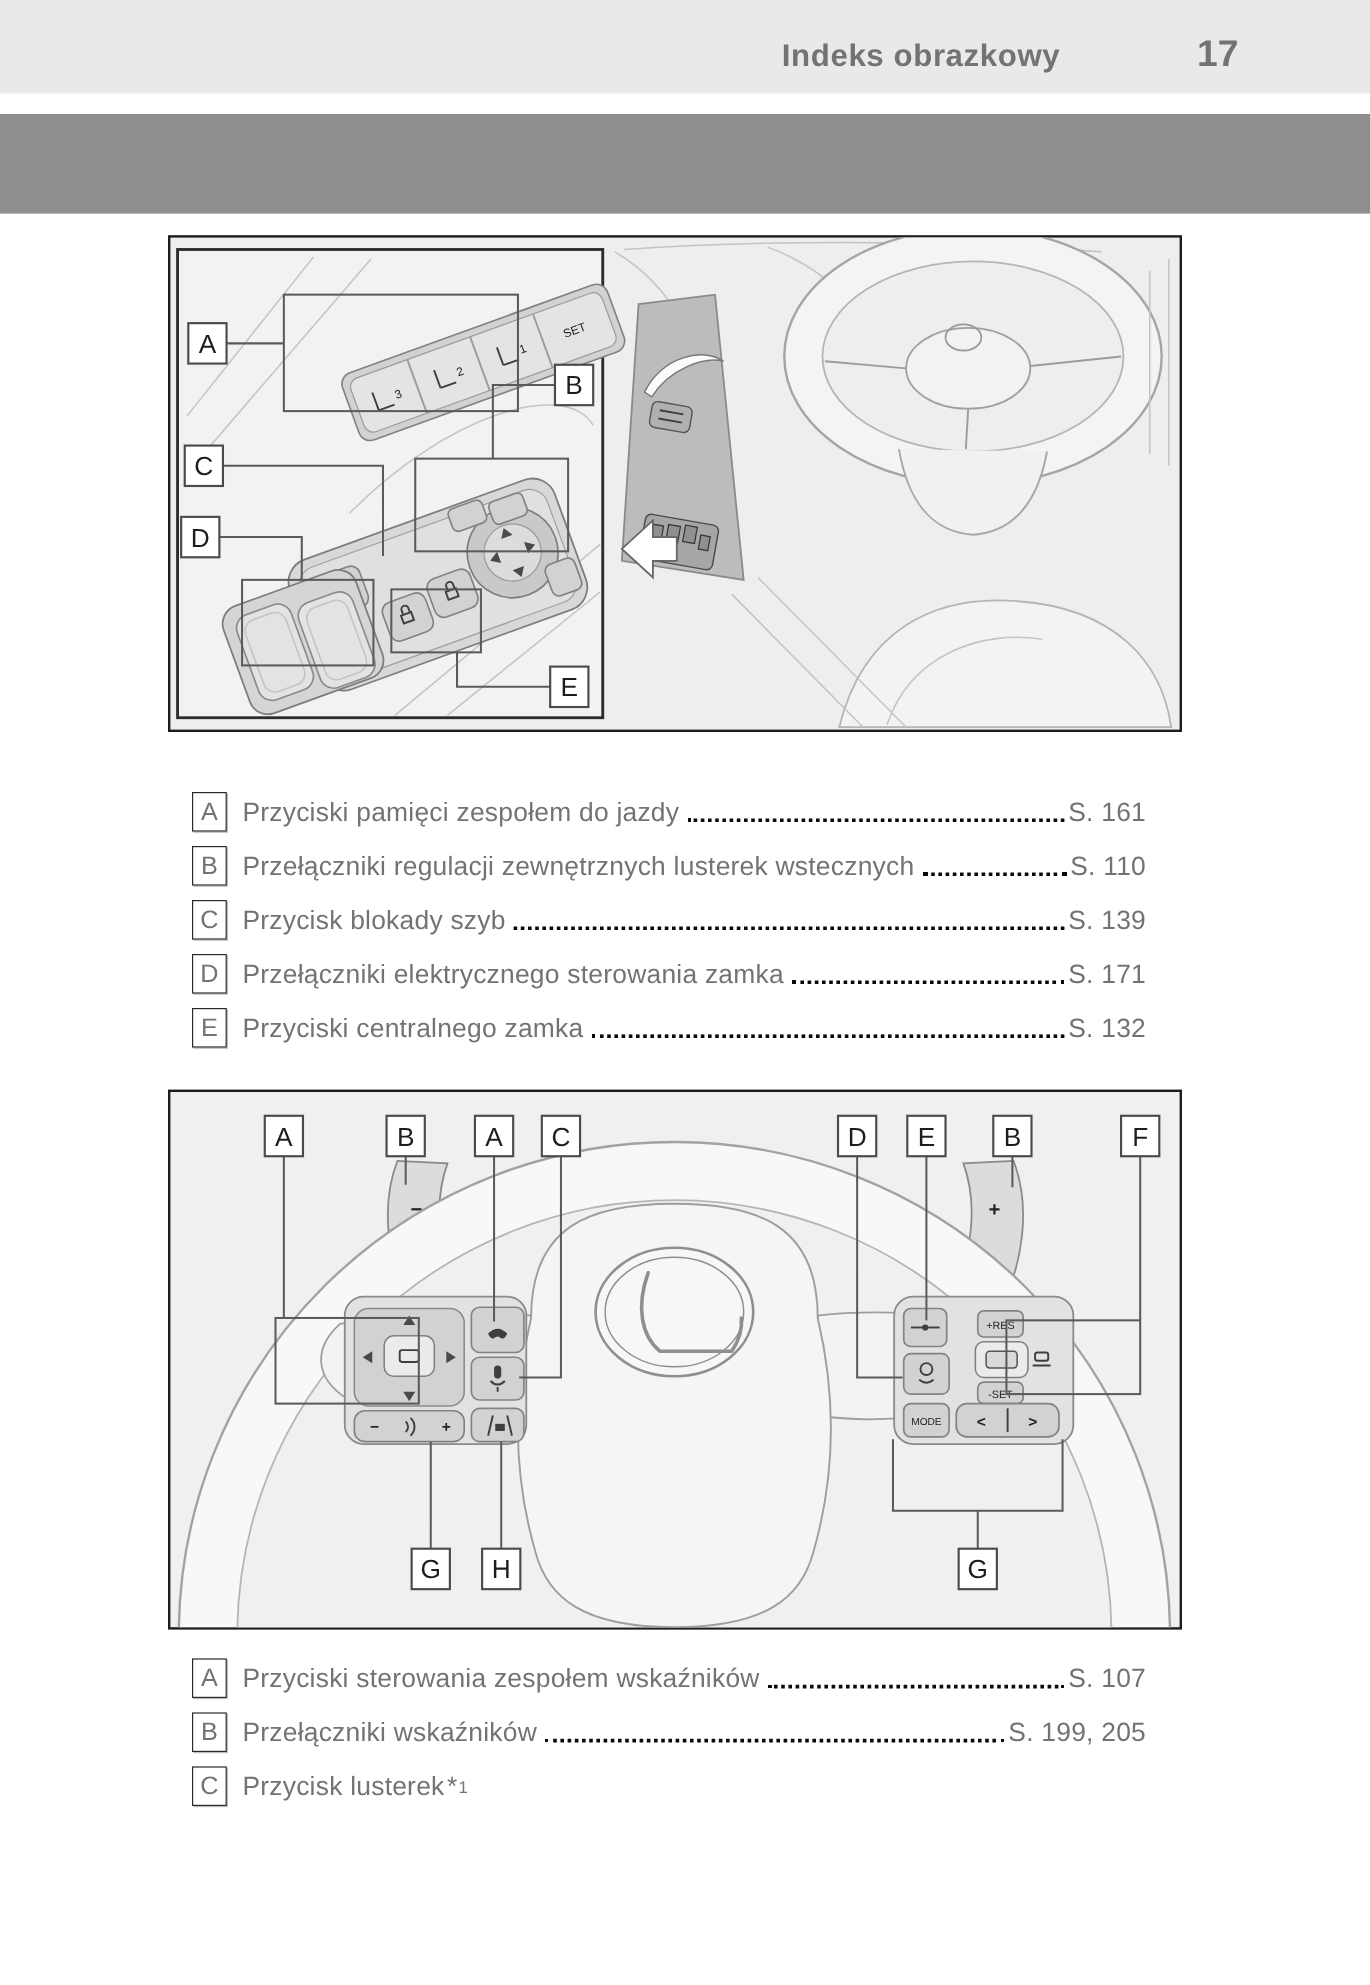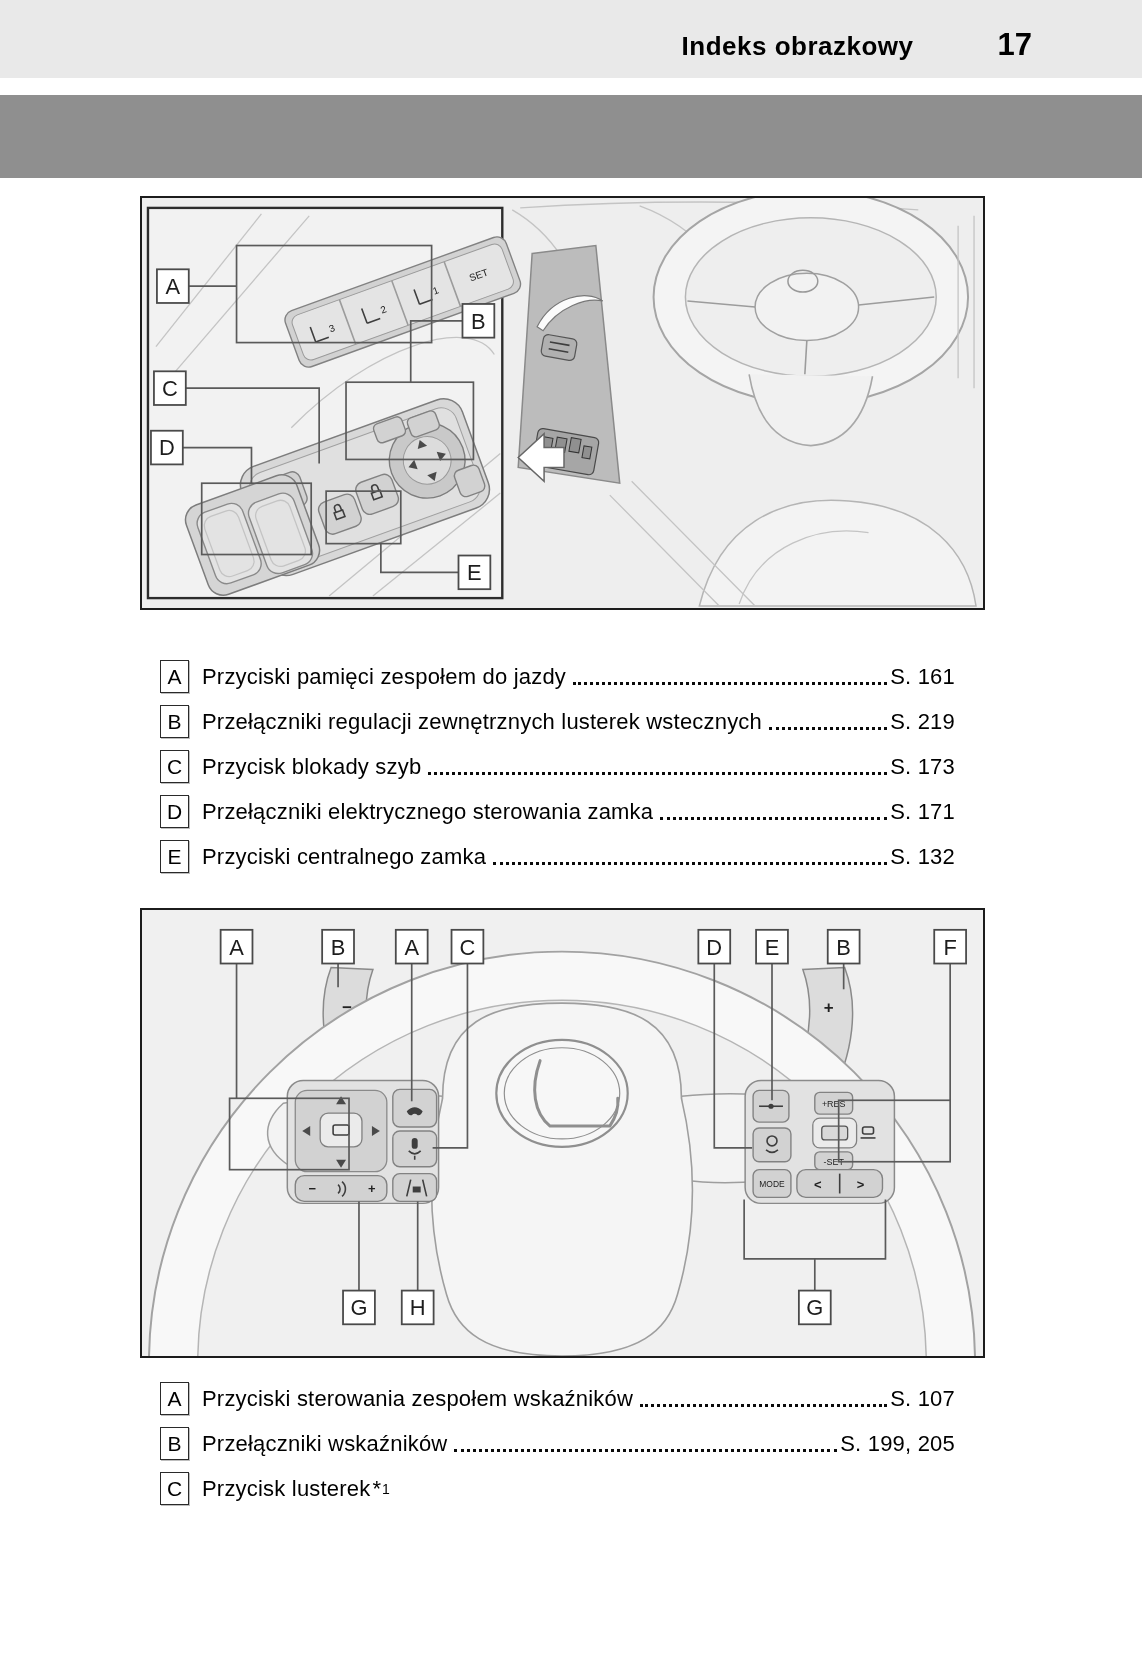--- a/index.html
+++ b/index.html
@@ -1,22 +1,22 @@
 <!DOCTYPE html>
 <html><head>
 <meta charset="utf-8">
 <style>
   html,body{margin:0;padding:0;background:#fff;}
   .page{position:relative;width:1142px;height:1654px;background:#ffffff;overflow:hidden;
-        font-family:"Liberation Sans",sans-serif;color:#000000;}
+        font-family:"Liberation Sans",sans-serif;color:#737373;}
   
   .hdr{position:absolute;left:0;top:0;width:1142px;height:78px;background:#e9e9e9;
        display:flex;align-items:center;justify-content:flex-end;padding-right:110px;box-sizing:border-box;}
   .hdr-title{font-size:26px;font-weight:bold;letter-spacing:.5px;margin-top:14px;}
-  .hdr-page{font-size:31px;font-weight:bold;margin-left:84px;margin-top:12px;}
+  .hdr-page{font-size:31px;font-weight:bold;margin-left:114px;margin-top:12px;}
   .band{position:absolute;left:0;top:95px;width:1142px;height:83px;background:#8f8f8f;}
   
   .figbox{position:absolute;left:140px;width:845px;box-sizing:border-box;
           border:2.5px solid #1c1c1c;background:#eeeeee;}
   #fig1{top:196px;height:414px;}
   #fig2{top:908px;height:450px;background:#f0f0f0;}
   .figbox svg{display:block;width:100%;height:100%;}
   
   .legend{position:absolute;left:160px;width:795px;}
   #legend1{top:654px;}
@@ -194,29 +194,29 @@
       <span class="ltext">Przyciski pamięci zespołem do jazdy</span>
       <span class="leader"></span>
       <span class="pref">S. 161</span>
     </div>
     <div class="legend-row">
       <span class="keybox">
           <span>B</span>
         </span>
       <span class="ltext">Przełączniki regulacji zewnętrznych lusterek wstecznych</span>
       <span class="leader"></span>
-      <span class="pref">S. 219</span>
+      <span class="pref">S. 110</span>
     </div>
     <div class="legend-row">
       <span class="keybox">
           <span>C</span>
         </span>
       <span class="ltext">Przycisk blokady szyb</span>
       <span class="leader"></span>
-      <span class="pref">S. 173</span>
+      <span class="pref">S. 139</span>
     </div>
     <div class="legend-row">
       <span class="keybox">
           <span>D</span>
         </span>
       <span class="ltext">Przełączniki elektrycznego sterowania zamka</span>
       <span class="leader"></span>
       <span class="pref">S. 171</span>
     </div>
     <div class="legend-row">

